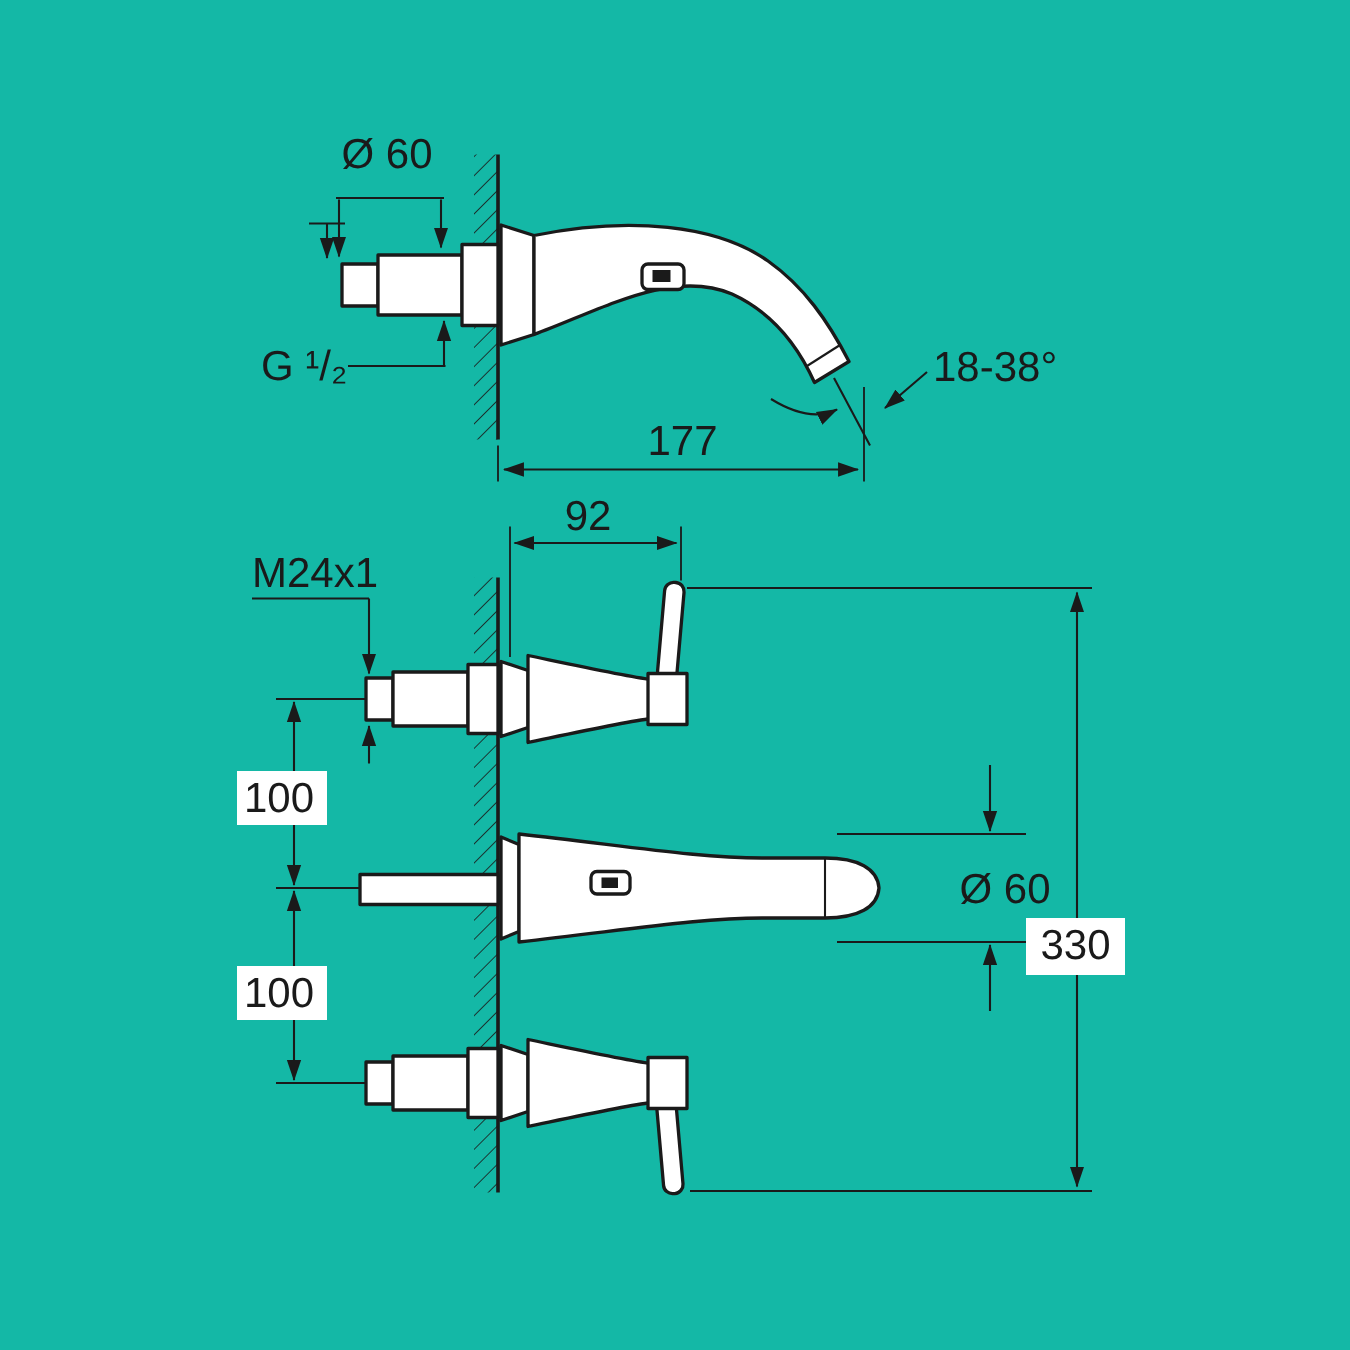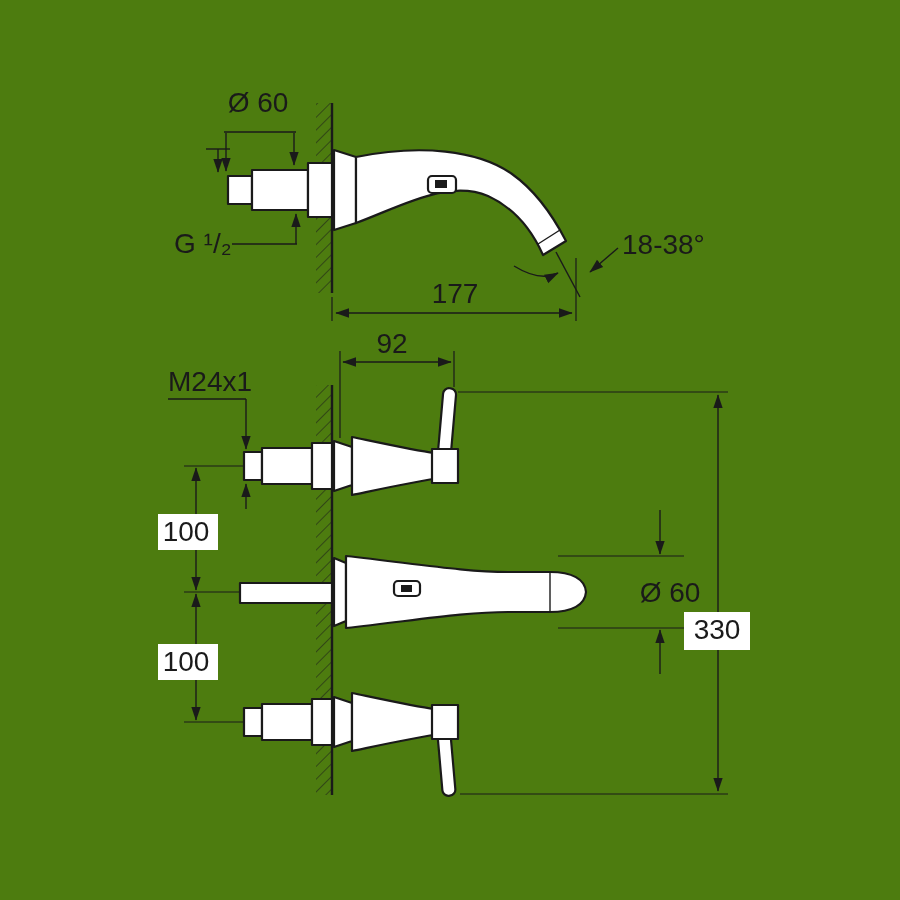--- a/index.html
+++ b/index.html
@@ -1,16 +1,16 @@
 <!DOCTYPE html>
 <html><head>
 <meta charset="utf-8">
 <style>
   html,body{margin:0;padding:0;background:#ffffff;}
-  .page{width:900px;height:900px;background:#4d7c0f;position:relative;overflow:hidden;}
+  .page{width:900px;height:900px;background:#14b8a6;position:relative;overflow:hidden;}
   svg{display:block;}
   .part{fill:#ffffff;stroke:#1a1a1a;stroke-width:2.2;stroke-linejoin:round;}
   .part-dark{fill:#1a1a1a;stroke:none;}
   .wallline{stroke:#1a1a1a;stroke-width:2.4;}
   .dim{stroke:#1a1a1a;stroke-width:1.4;fill:none;}
   .ext{stroke:#1a1a1a;stroke-width:1.2;fill:none;}
   .mask{fill:#ffffff;stroke:none;}
   text{font-family:"Liberation Sans","DejaVu Sans",sans-serif;font-size:28px;fill:#1a1a1a;}
 </style>
 </head>

